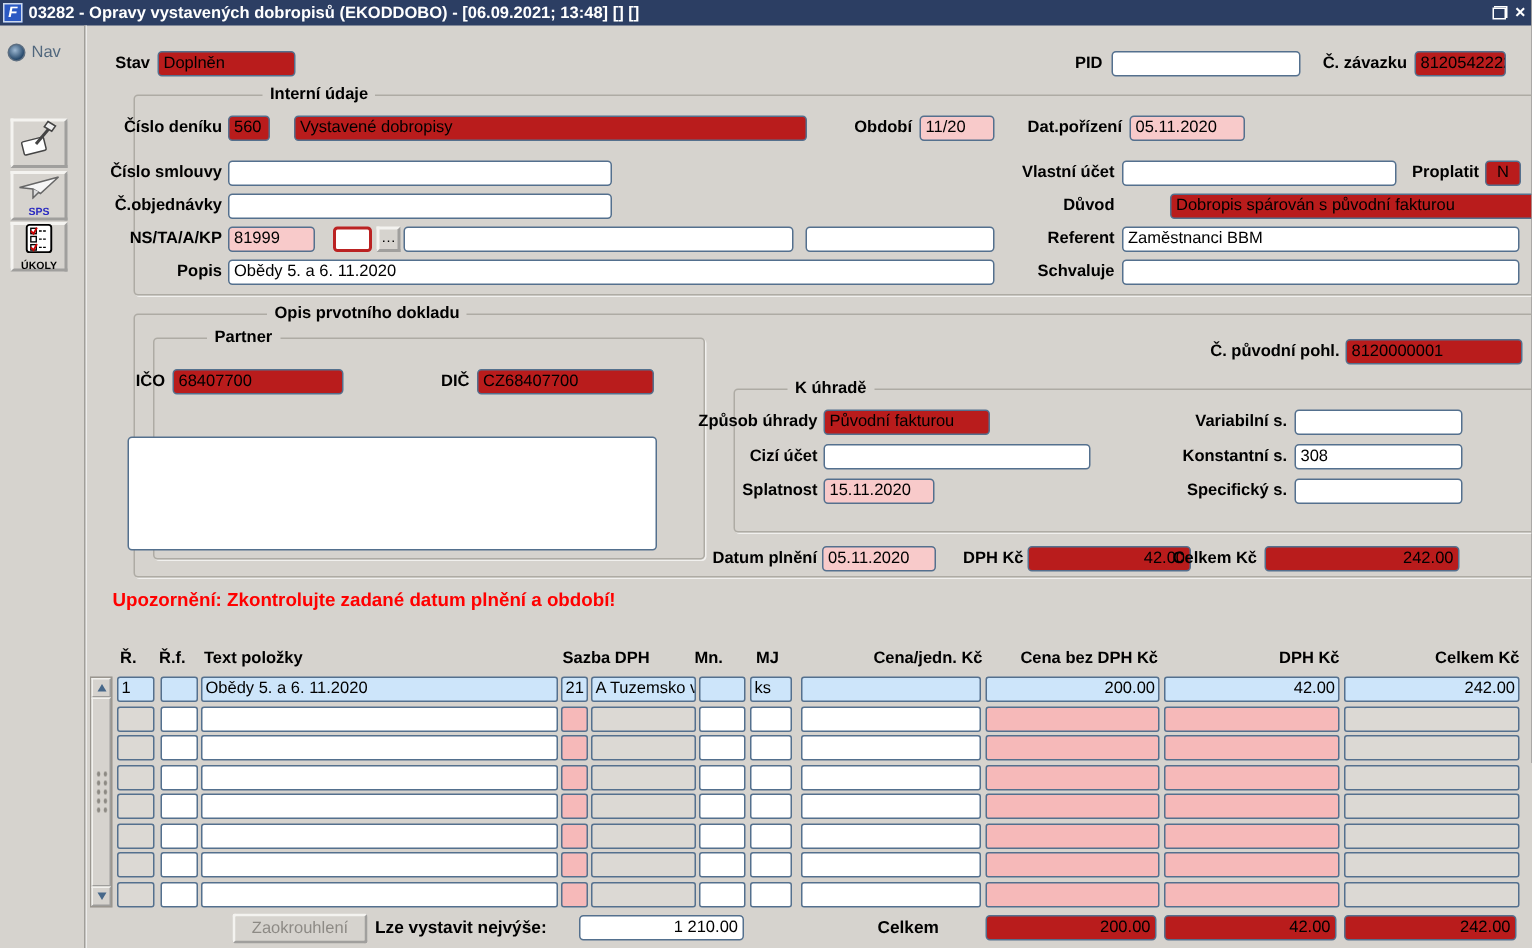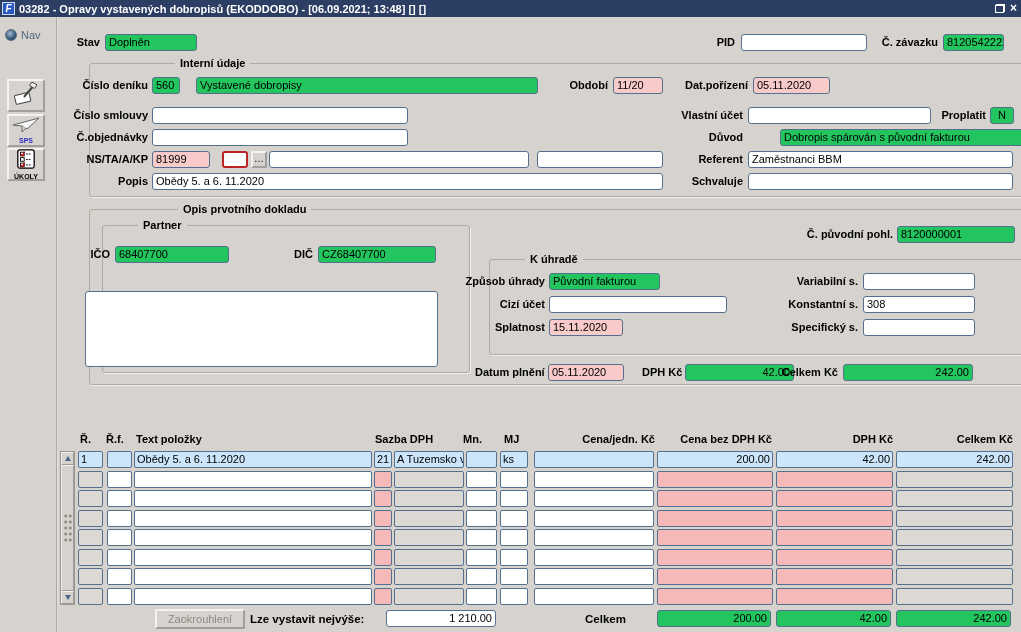--- a/index.html
+++ b/index.html
@@ -37,21 +37,21 @@
   .sbtn { position:absolute; left:7px; width:38px; height:33px; background:#d6d3ce;
           border:2px outset #f4f3f0; display:flex; flex-direction:column;
           align-items:center; justify-content:center; cursor:pointer; }
   .sbtn .cap7 { font-size:7px; font-weight:bold; line-height:7px; }
   .sps-txt { color:#2a2ac0; }
   
   .lbl { position:absolute; font-size:11px; font-weight:bold; text-align:right; white-space:nowrap; }
   .fld { position:absolute; height:17px; background:#fff; border:1px solid #54708e;
          border-radius:3px; font-size:11px; line-height:15px; padding:0 3px;
          white-space:nowrap; overflow:hidden; }
-  .ro   { background:#22c55e; }
+  .ro   { background:#b91c1c; }
   .pink { background:#f8caca; }
   .num  { text-align:right; }
   .ctr  { text-align:center; }
   .redfocus { border:2px solid #bb2222; line-height:13px; }
   .dotsbtn { position:absolute; width:16px; height:17px; background:#d6d3ce;
              border:2px outset #f4f3f0; font-size:10px; line-height:11px; text-align:center; cursor:pointer; }
   .sunkbox { position:absolute; background:#fff; border:1px solid #54708e; border-radius:3px; }
   
   .grp { position:absolute; border:1px solid #aeaba4; border-radius:3px;
          box-shadow:1px 1px 0 rgba(255,255,255,.65);margin-left:24px; }
@@ -216,20 +216,21 @@
     <span class="lbl" style="left:770px;top:304px;width:88px">Specifický s.</span>
     <div class="fld" style="left:863px;top:302px;width:112px"></div>
 
     <span class="lbl" style="left:475px;top:349px;width:68px">Datum plnění</span>
     <div class="fld pink" style="left:548px;top:347px;width:76px">05.11.2020</div>
     <span class="lbl" style="left:642px;top:349px;width:38px">DPH Kč</span>
     <div class="fld ro num" style="left:685px;top:347px;width:109px">42.00</div>
     <span class="lbl" style="left:775px;top:349px;width:63px">Celkem Kč</span>
     <div class="fld ro num" style="left:843px;top:347px;width:130px">242.00</div>
 
+    <div class="warn" style="left:75px;top:376px">Upozornění: Zkontrolujte zadané datum plnění a období!</div>
 
     <span class="th" style="left:80px;top:416px">Ř.</span>
     <span class="th" style="left:106px;top:416px">Ř.f.</span>
     <span class="th" style="left:136px;top:416px">Text položky</span>
     <span class="th" style="left:375px;top:416px">Sazba DPH</span>
     <span class="th" style="left:463px;top:416px">Mn.</span>
     <span class="th" style="left:504px;top:416px">MJ</span>
     <span class="th num" style="left:558px;top:416px;width:97px">Cena/jedn. Kč</span>
     <span class="th num" style="left:660px;top:416px;width:112px">Cena bez DPH Kč</span>
     <span class="th num" style="left:798px;top:416px;width:95px">DPH Kč</span>

